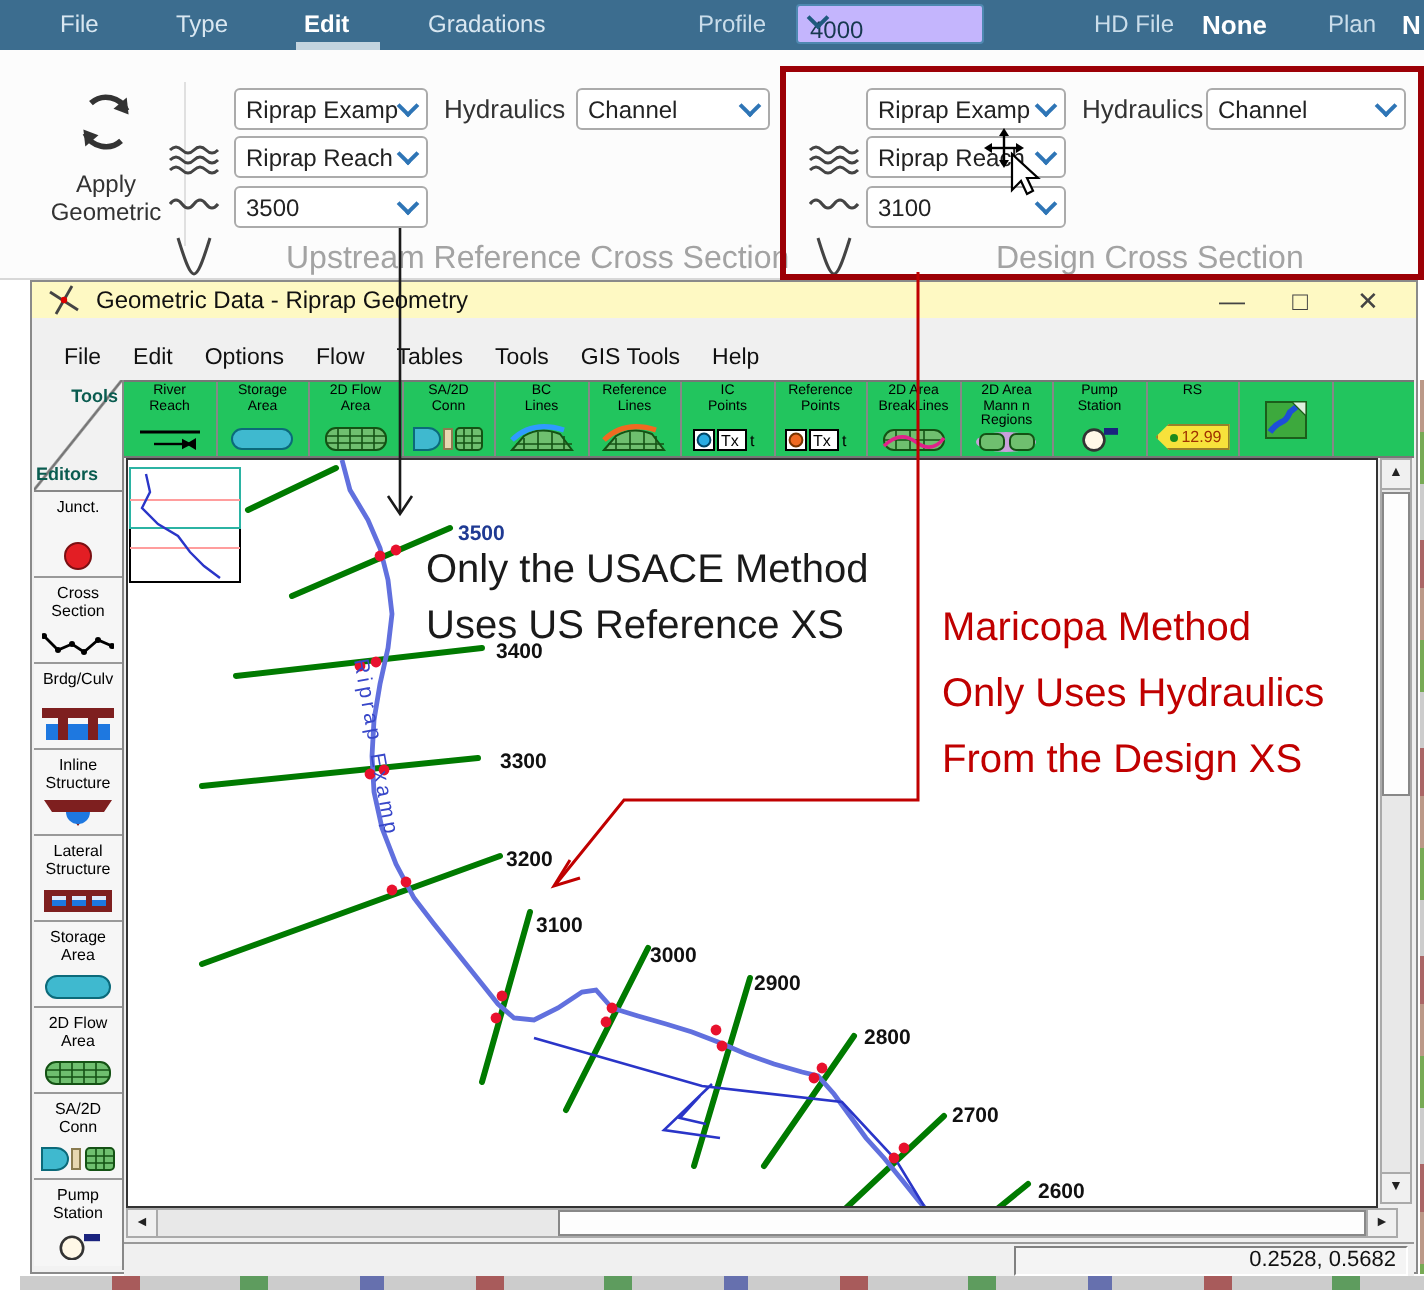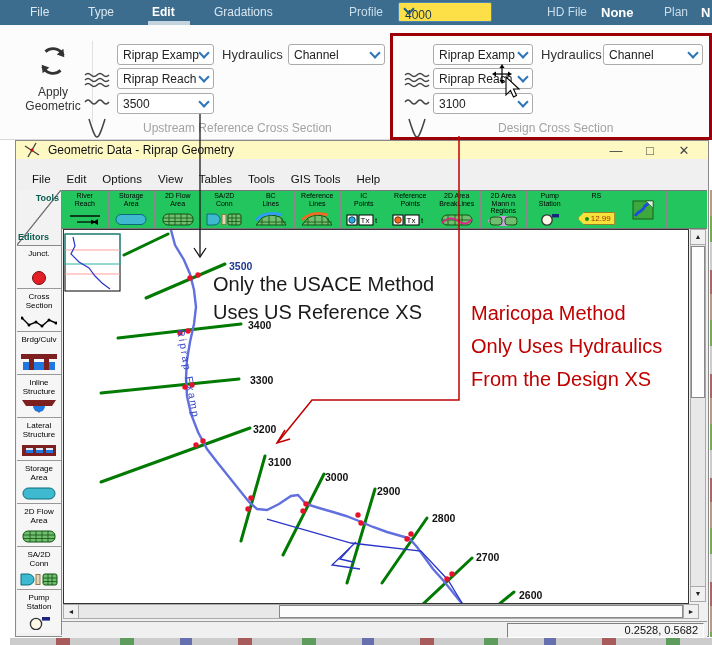--- a/index.html
+++ b/index.html
@@ -8,35 +8,35 @@
 
   
   .topbar{position:absolute;left:0;top:0;width:712px;height:25px;background:#3C6D8F;color:#D9E7F1;font-size:12px;}
   .topbar span{position:absolute;top:5px;white-space:nowrap;}
   .tb-file{left:30px}.tb-type{left:88px}
   .tb-edit{left:152px;color:#fff;font-weight:bold}
   .edit-underline{position:absolute;left:148px;top:21px;width:42px;height:4px;background:#C3D4DF;}
   .tb-grad{left:214px}.tb-profile{left:349px;color:#CADDEA}
   .tb-hdfile{left:547px;color:#CADDEA}.tb-none{left:601px;color:#fff;font-weight:bold;font-size:13px;top:4px}
   .tb-plan{left:664px;color:#CADDEA}.tb-n{left:701px;color:#fff;font-weight:bold;font-size:13px;top:4px}
-  .tb-select{position:absolute;left:398px;top:2px;width:94px;height:20px;background:#fde047;border:1px solid #4E88B0;
+  .tb-select{position:absolute;left:398px;top:2px;width:94px;height:20px;background:#c4b5fd;border:1px solid #4E88B0;
              border-radius:2px;color:#17384F;font-size:12px;display:flex;align-items:center;padding:0 6px;box-sizing:border-box;}
   .tb-select .chev{margin-left:auto;border-color:#1F5A7E;}
 
   
   .ribbon{position:absolute;left:0;top:25px;width:712px;height:115px;background:#FCFCFC;border-bottom:1px solid #D8D8D8;box-sizing:border-box;}
   .applybtn{position:absolute;left:22px;top:16px;width:62px;height:80px;display:flex;flex-direction:column;align-items:center;color:#333;font-size:12px;line-height:14px;text-align:center;}
   .applybtn svg{margin:4px 0 8px 0;}
   .ribbon-sep{position:absolute;left:92px;top:16px;width:1px;height:82px;background:#E0E0E0;}
   .wicon{position:absolute;left:84px;width:26px;height:18px;}
   .dd{position:absolute;height:21px;background:#fff;border:1px solid #ABABAB;border-radius:3px;display:flex;align-items:center;
       padding:0 5px;font-size:12px;color:#222;box-sizing:border-box;white-space:nowrap;overflow:hidden;}
   .chev{width:6px;height:6px;border-right:2px solid #2E75B6;border-bottom:2px solid #2E75B6;transform:rotate(45deg);flex:none;margin-left:auto;margin-top:-3px;}
   .hydlabel{position:absolute;font-size:13px;color:#333;}
-  .group-label{position:absolute;font-size:12px;color:#A3A3A3;white-space:nowrap;}
+  .group-label{position:absolute;font-size:16px;color:#A3A3A3;white-space:nowrap;}
   .redbox{position:absolute;left:390px;top:33px;width:316px;height:101px;border:3px solid #9C0006;z-index:30;}
 
   
   .win{position:absolute;left:15px;top:140px;width:694px;height:497px;background:#F0F0F0;border:1px solid #8A8A8A;box-sizing:border-box;z-index:10;}
   .titlebar{position:absolute;left:0;top:0;right:0;height:18px;background:#fef9c3;display:flex;align-items:center;padding-left:8px;}
   .title-text{font-size:12px;color:#111;margin-left:8px;}
   .winbtns{margin-left:auto;display:flex;gap:14px;padding-right:14px;color:#444;font-size:13px;}
   .winbtns span{width:20px;text-align:center;cursor:default;}
   .menubar{position:absolute;left:0;top:26px;right:0;height:23px;display:flex;align-items:center;font-size:11.5px;color:#111;padding-left:8px;}
   .menubar span{padding:0 8px;}
@@ -207,21 +207,21 @@
         <span>—</span>
         <span>□</span>
         <span>✕</span>
       </div>
     </div>
 
     <div class="menubar">
       <span>File</span>
       <span>Edit</span>
       <span>Options</span>
-      <span>View</span>
+      <span>Flow</span>
       <span>Tables</span>
       <span>Tools</span>
       <span>GIS Tools</span>
       <span>Help</span>
     </div>
 
     <div class="tbar">
       <div class="tbtn">
         <span>River</span>
         <span>Reach</span>

